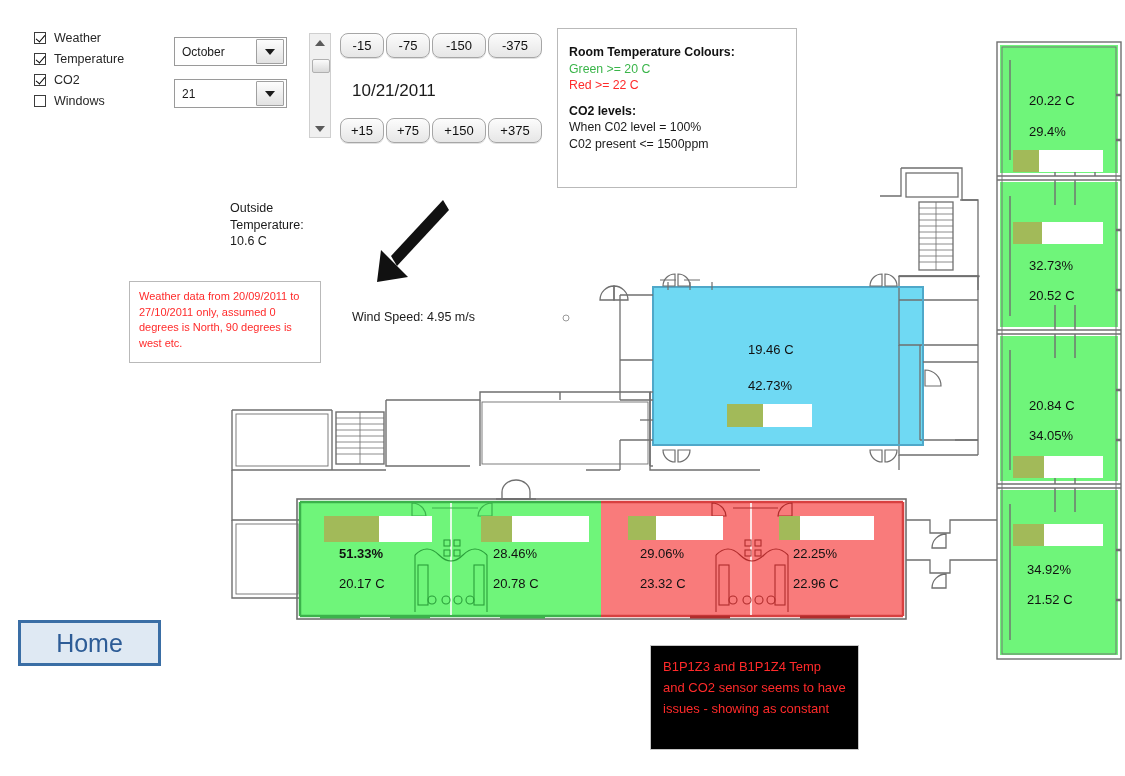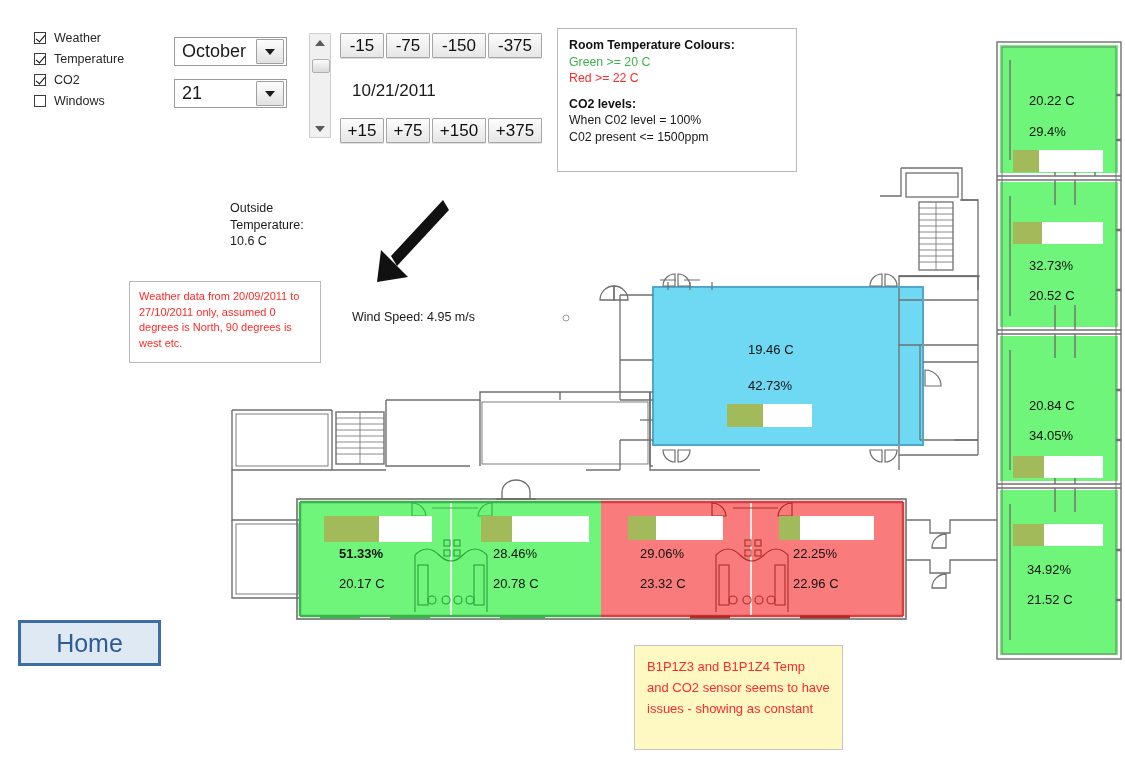--- a/index.html
+++ b/index.html
@@ -26,21 +26,21 @@
     border:solid #000;border-width:0 1.6px 1.6px 0;transform:rotate(40deg);
   }
   .cb-label{font-size:12.5px;color:#262626;line-height:1;}
 
   
   .dd{
     position:absolute;width:113px;height:29px;
     border:1px solid #9a9a9a;background:#ffffff;box-sizing:border-box;
     display:flex;align-items:center;
   }
-  .dd-value{font-size:18px;padding-left:7px;flex:1;color:#1a1a1a;}
+  .dd-value{font-size:12px;padding-left:7px;flex:1;color:#1a1a1a;}
   .dd-btn{
     width:26px;height:23px;margin-right:2px;
     border:1px solid #a0a0a0;border-radius:1px;
     background:linear-gradient(#fdfdfd,#e2e2e2);
     display:flex;align-items:center;justify-content:center;flex:0 0 auto;
   }
   .caret-down{
     width:0;height:0;border-left:5px solid transparent;border-right:5px solid transparent;
     border-top:6px solid #1b1b1b;
   }
@@ -60,57 +60,57 @@
   .tri-up{width:0;height:0;border-left:5px solid transparent;border-right:5px solid transparent;border-bottom:6px solid #5a5a5a;}
   .tri-dn{width:0;height:0;border-left:5px solid transparent;border-right:5px solid transparent;border-top:6px solid #5a5a5a;}
   #scroll-thumb{
     position:absolute;left:2px;top:25px;width:16px;height:12px;
     background:linear-gradient(#fbfbfb,#d9d9d9);border:1px solid #b0b0b0;border-radius:2px;
   }
 
   
   .step-btn{
     position:absolute;height:23px;
-    border:1px solid #a6a6a6;border-radius:1px;
+    border:1px solid #a6a6a6;border-radius:8px;
     background:linear-gradient(#fcfcfc,#e6e6e6);
-    font-size:17px;color:#101010;
+    font-size:13px;color:#101010;
     display:flex;align-items:center;justify-content:center;
     box-shadow:0 1px 0 rgba(0,0,0,.12);
     font-family:"Liberation Sans", sans-serif;
   }
   #date-display{
     left:352px;top:81px;font-size:17px;color:#1b1b1b;
   }
 
   
   #legend-box{
-    left:557px;top:28px;width:240px;height:144px;
-    border:1px solid #b9b9b9;background:#fff;box-sizing:border-box;padding:8px 11px;
+    left:557px;top:28px;width:240px;height:160px;
+    border:1px solid #b9b9b9;background:#fff;box-sizing:border-box;padding:15px 11px;
   }
   .lg-line{font-size:12.3px;line-height:16.5px;white-space:nowrap;}
   .lg-head{font-weight:bold;color:#111;}
   .lg-blue{color:#9fc5e8;}
   .lg-green{color:#3ab54a;}
   .lg-red{color:#ff2a2a;}
   .lg-gap{height:9px;}
 
   
   #outside-temp{left:230px;top:200px;font-size:12.5px;line-height:16.5px;color:#1b1b1b;}
 
   
   #weather-note{
     left:129px;top:281px;width:192px;height:82px;
     border:1px solid #b9b9b9;background:#fff;box-sizing:border-box;padding:7px 9px;
   }
   .note-red{color:#ff2a2a;font-size:11px;line-height:15.5px;}
 
   
   #sensor-note{
-    left:634px;top:645px;width:209px;height:105px;
-    border:1px solid #c6c6c6;background:#fef9c3;box-sizing:border-box;padding:10px 12px;
+    left:650px;top:645px;width:209px;height:105px;
+    border:1px solid #c6c6c6;background:#000000;box-sizing:border-box;padding:10px 12px;
   }
   #sensor-note .note-red{font-size:13px;line-height:21px;}
 
   
   #wind-speed{left:352px;top:310px;font-size:12.5px;color:#1b1b1b;white-space:nowrap;}
   #wind-arrow{left:375px;top:198px;width:75px;height:90px;}
 
   
   #home-button{
     left:18px;top:620px;width:143px;height:46px;

